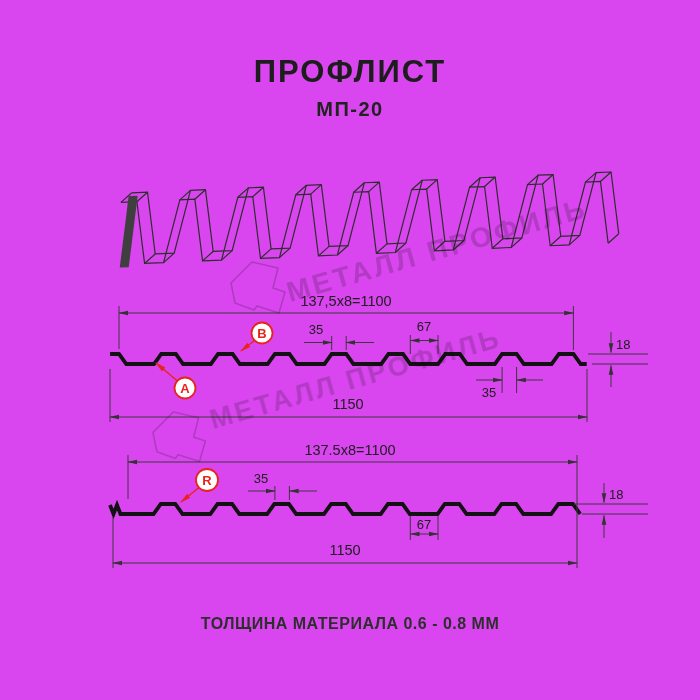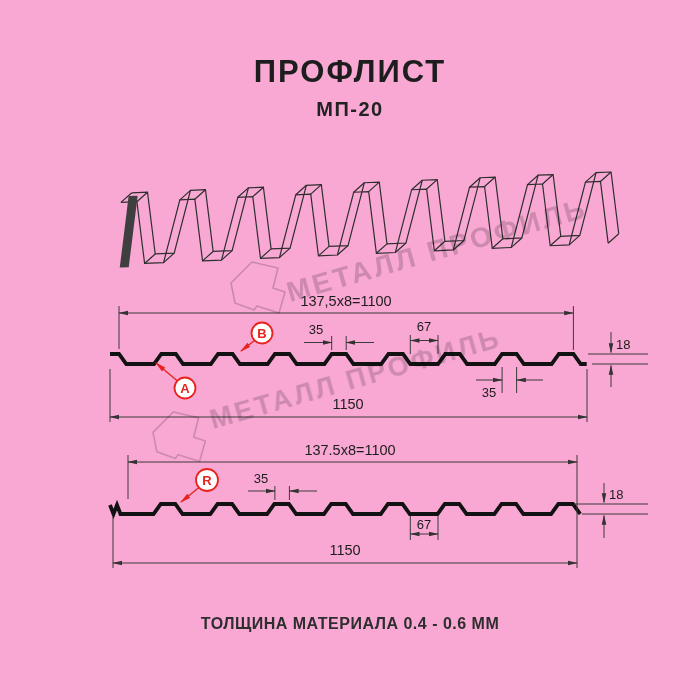--- a/index.html
+++ b/index.html
@@ -1,17 +1,17 @@
 <!DOCTYPE html>
 <html style="--red: #e8231d; --line: #1a1a1a; --wm: #d2d2d2;"><head>
 <meta charset="utf-8">
 <style>
   :root{ --red:#e8231d; --line:#1a1a1a; --wm:#d2d2d2; }
   html,body{margin:0;padding:0;background:#fff;}
-  .stage{position:relative;width:700px;height:700px;background:#f9a8d4;overflow:hidden;
+  .stage{position:relative;width:700px;height:700px;background:#d946ef;overflow:hidden;
          font-family:"Liberation Sans",sans-serif;}
   .title{position:absolute;top:54px;left:0;right:0;text-align:center;
          font-size:31px;font-weight:800;letter-spacing:2px;color:#1d1d1d;}
   .subtitle{position:absolute;top:98px;left:0;right:0;text-align:center;
          font-size:20px;font-weight:700;letter-spacing:1.5px;color:#222;}
   .footer{position:absolute;top:615px;left:0;right:0;text-align:center;
          font-size:16px;font-weight:700;letter-spacing:.5px;color:#2e2e2e;}
   svg.drawing{position:absolute;left:0;top:0;}
   svg text{font-family:"Liberation Sans",sans-serif;}
   .thin{stroke:#3a3a3a;stroke-width:1;fill:none;}
@@ -137,14 +137,14 @@
     <g class="wm" transform="translate(228,258)">
       <use href="#wm-unit"></use>
       <text class="wmtext" transform="translate(62,44) rotate(-16)">МЕТАЛЛ ПРОФИЛЬ</text>
     </g>
     <g class="wm" transform="translate(150,408) scale(0.97)">
       <use href="#wm-unit"></use>
       <text class="wmtext" transform="translate(65,22) rotate(-16)">МЕТАЛЛ ПРОФИЛЬ</text>
     </g>
   </svg>
 
-  <div class="footer">ТОЛЩИНА МАТЕРИАЛА 0.4 - 0.6 ММ</div>
+  <div class="footer">ТОЛЩИНА МАТЕРИАЛА 0.6 - 0.8 ММ</div>
 </div>
 
 </body></html>

